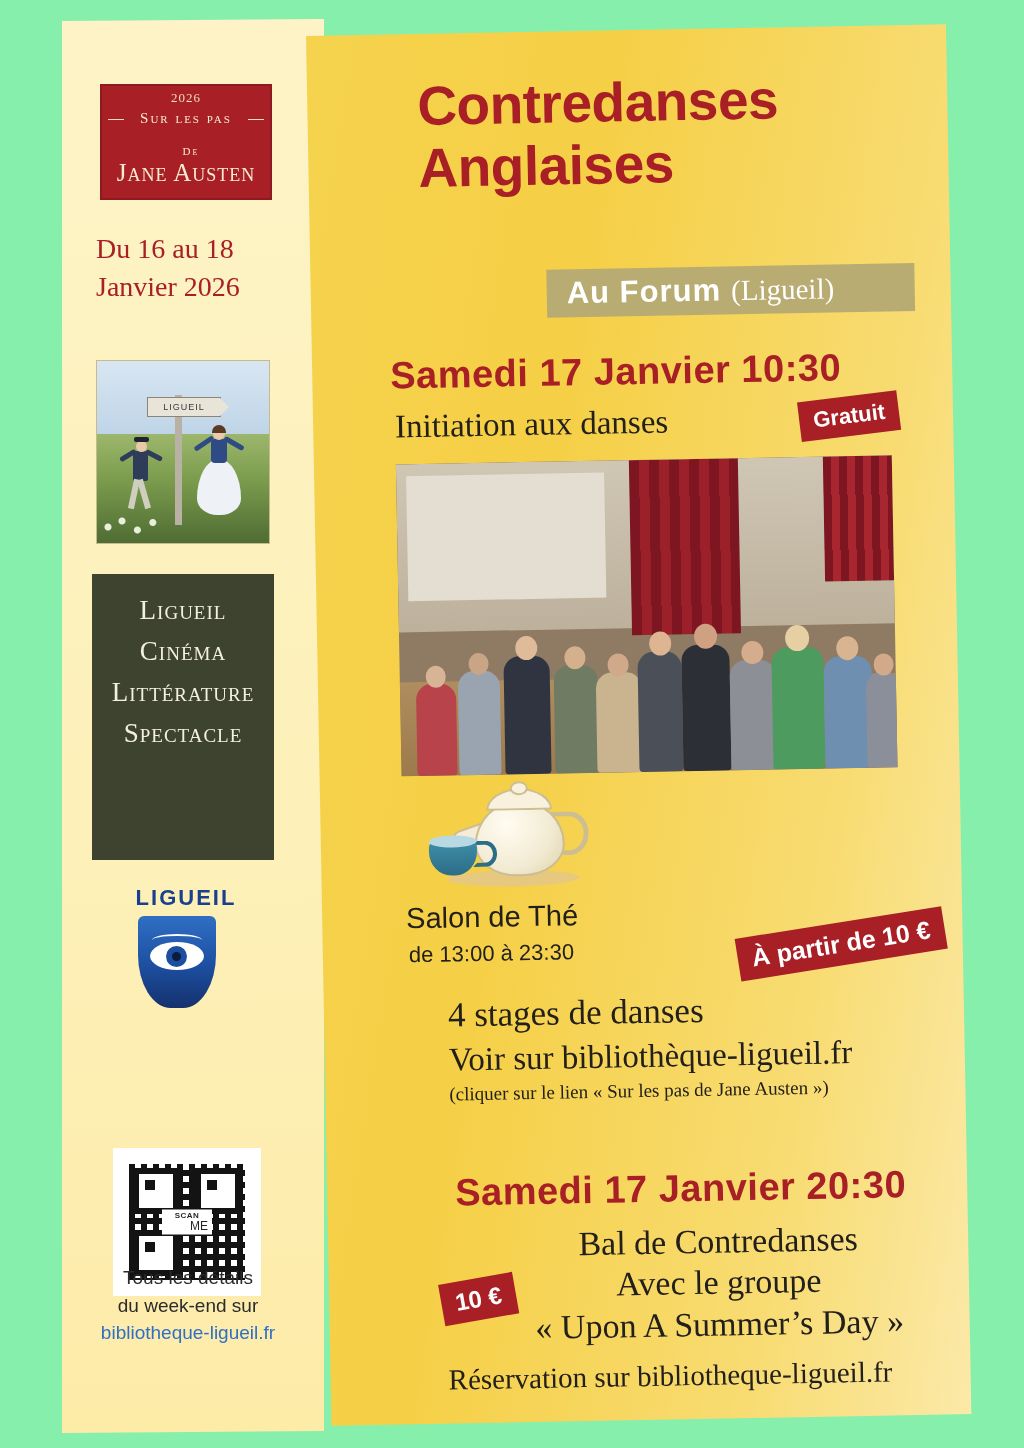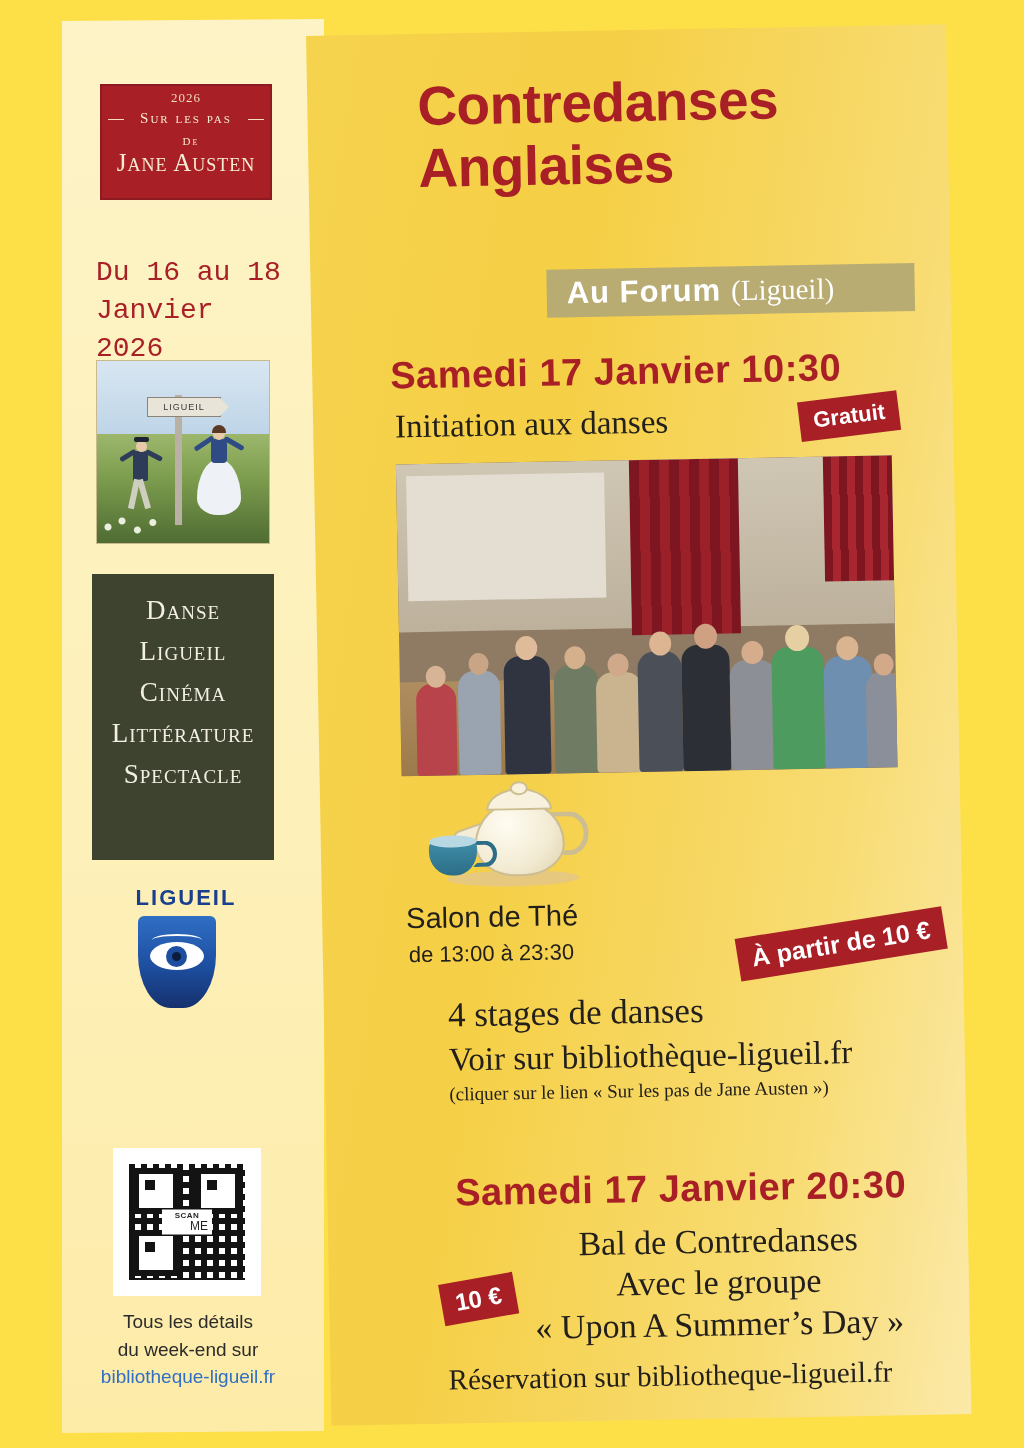--- a/index.html
+++ b/index.html
@@ -12,21 +12,21 @@
     height: 1448px;
     position: relative;
     overflow: hidden;
     font-family: "Liberation Serif", serif;
   }
 
   
   .poster {
     position: absolute;
     inset: 0;
-    background: #fde047;
+    background: #86efac;
   }
 
   
   .left-panel {
     position: absolute;
     left: 62px;
     top: 20px;
     width: 262px;
     height: 1412px;
     background: linear-gradient(180deg,#fdf3c6 0%, #fdf0b8 60%, #fdeba8 100%);
@@ -86,39 +86,39 @@
     width: 16px;
     height: 1px;
     background: #f2dfb8;
   }
   .brand-line1::before { left: 6px; }
   .brand-line1::after { right: 6px; }
   .brand-de {
     font-size: 11px;
     letter-spacing: 2px;
     font-variant: small-caps;
-    margin-top: 8px;
+    margin-top: 18px;
     padding-left: 10px;
   }
   .brand-line2 {
     font-size: 25px;
     letter-spacing: 1px;
     font-variant: small-caps;
     margin-top: 2px;
   }
 
   .dates {
     position: absolute;
     left: 96px;
-    top: 254px;
+    top: 230px;
     width: 190px;
     color: #a81f26;
     font-size: 28px;
     line-height: 1.35;
-    font-family: Liberation Mono, monospace;
+    font-family: Liberation Serif, serif;
   }
 
   
   .photo-dancers {
     position: absolute;
     left: 96px;
     top: 360px;
     width: 172px;
     height: 182px;
     overflow: hidden;
@@ -281,21 +281,21 @@
     text-align: center;
     font-family: "Liberation Sans", sans-serif;
     line-height: 1.05;
   }
   .qr-scanme .s1 { font-size: 8px; font-weight: bold; color:#111; letter-spacing:.5px;}
   .qr-scanme .s2 { font-size: 12px; color:#111;margin-left:24px; }
 
   .details {
     position: absolute;
     left: 88px;
-    top: 1308px;
+    top: 1264px;
     width: 200px;
     text-align: center;
     color: #2b2b2b;
     font-family: "Liberation Sans", sans-serif;
     font-size: 19px;
     line-height: 1.45;
   }
   .details .link { color: #2f6fc4; }
 
   
@@ -554,21 +554,20 @@
         <div class="armR"></div>
       <div class="skirt"></div>
         <div class="torso"></div>
       <div class="head"></div>
         <div class="hair"></div>
     </div>
     <div class="ph-flowers"></div>
   </div>
 
   <div class="dark-box">
-    <div>Danse</div>
     <div>Ligueil</div>
     <div>Cinéma</div>
     <div>Littérature</div>
     <div>Spectacle</div>
   </div>
 
   <div class="ligueil-wordmark">LIGUEIL</div>
   <div class="shield">
     <div class="lash"></div>
     <div class="eye-outer"></div>

